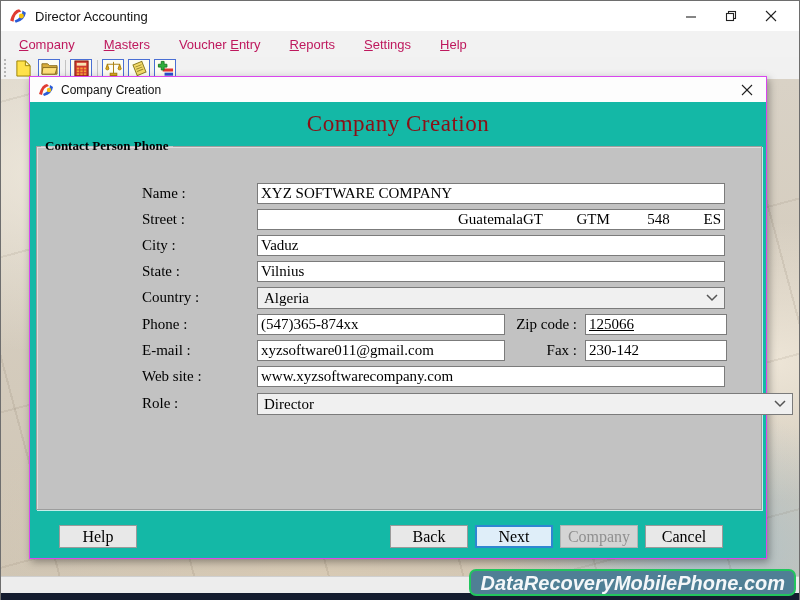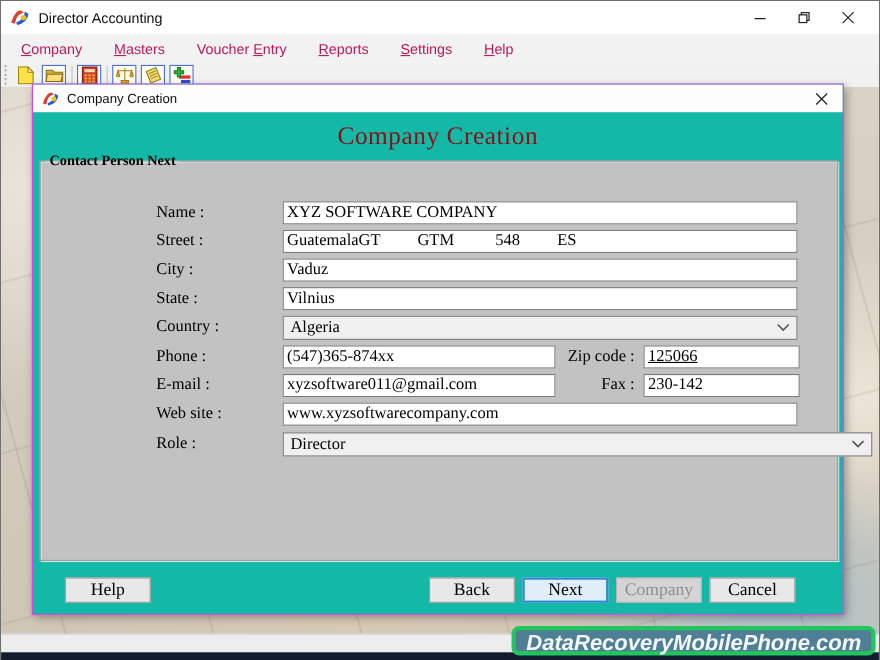--- a/index.html
+++ b/index.html
@@ -109,21 +109,21 @@
   .statusbar {
     position:absolute; left:0; top:575px; width:798px; height:17px;
     background:#ededed; border-top:1px solid #cfcfcf;
   }
   .bottombar {
     position:absolute; left:0; top:592px; width:798px; height:7px;
     background:#141c2f;
   }
   .watermark {
     position:absolute; right:3px; bottom:3px; height:27px; line-height:25px;
-    background:#4f7f95; border:4px solid #22c55e; border-radius:7px;
+    background:#4f7f95; border:2px solid #22c55e; border-radius:7px;
     color:#f4f7f9; font-family:"Liberation Sans", sans-serif;
     font-size:20px; font-weight:bold; font-style:italic; padding:0 9px;
   }
 </style>
 </head>
 <body>
 
 <div class="screen">
 
   <div class="titlebar">
@@ -241,28 +241,28 @@
         <svg width="12" height="12">
             <line x1="1" y1="1" x2="11" y2="11"></line>
             <line x1="11" y1="1" x2="1" y2="11"></line>
           </svg>
       </div>
     </div>
 
     <div class="dlg-heading">Company Creation</div>
 
     <fieldset class="group">
-      <legend>Contact Person Next</legend>
+      <legend>Contact Person Phone</legend>
     </fieldset>
 
     <span class="flabel" style="left:112px; top:106px;">Name :</span>
     <input class="tbox" style="left: 227px; top: 106px; width: 468px;" value="XYZ SOFTWARE COMPANY">
 
     <span class="flabel" style="left:112px; top:132px;">Street :</span>
-    <input class="tbox" style="left: 227px; top: 132px; width: 468px;" value="GuatemalaGT         GTM          548         ES">
+    <input class="tbox" style="left: 227px; top: 132px; width: 468px; text-align: right;" value="GuatemalaGT         GTM          548         ES">
 
     <span class="flabel" style="left:112px; top:158px;">City :</span>
     <input class="tbox" style="left: 227px; top: 158px; width: 468px;" value="Vaduz">
 
     <span class="flabel" style="left:112px; top:184px;">State :</span>
     <input class="tbox" style="left: 227px; top: 184px; width: 468px;" value="Vilnius">
 
     <span class="flabel" style="left:112px; top:210px;">Country :</span>
     <div class="combo" style="left:227px; top:210px; width:468px;">
       <span class="cval">Algeria</span>

